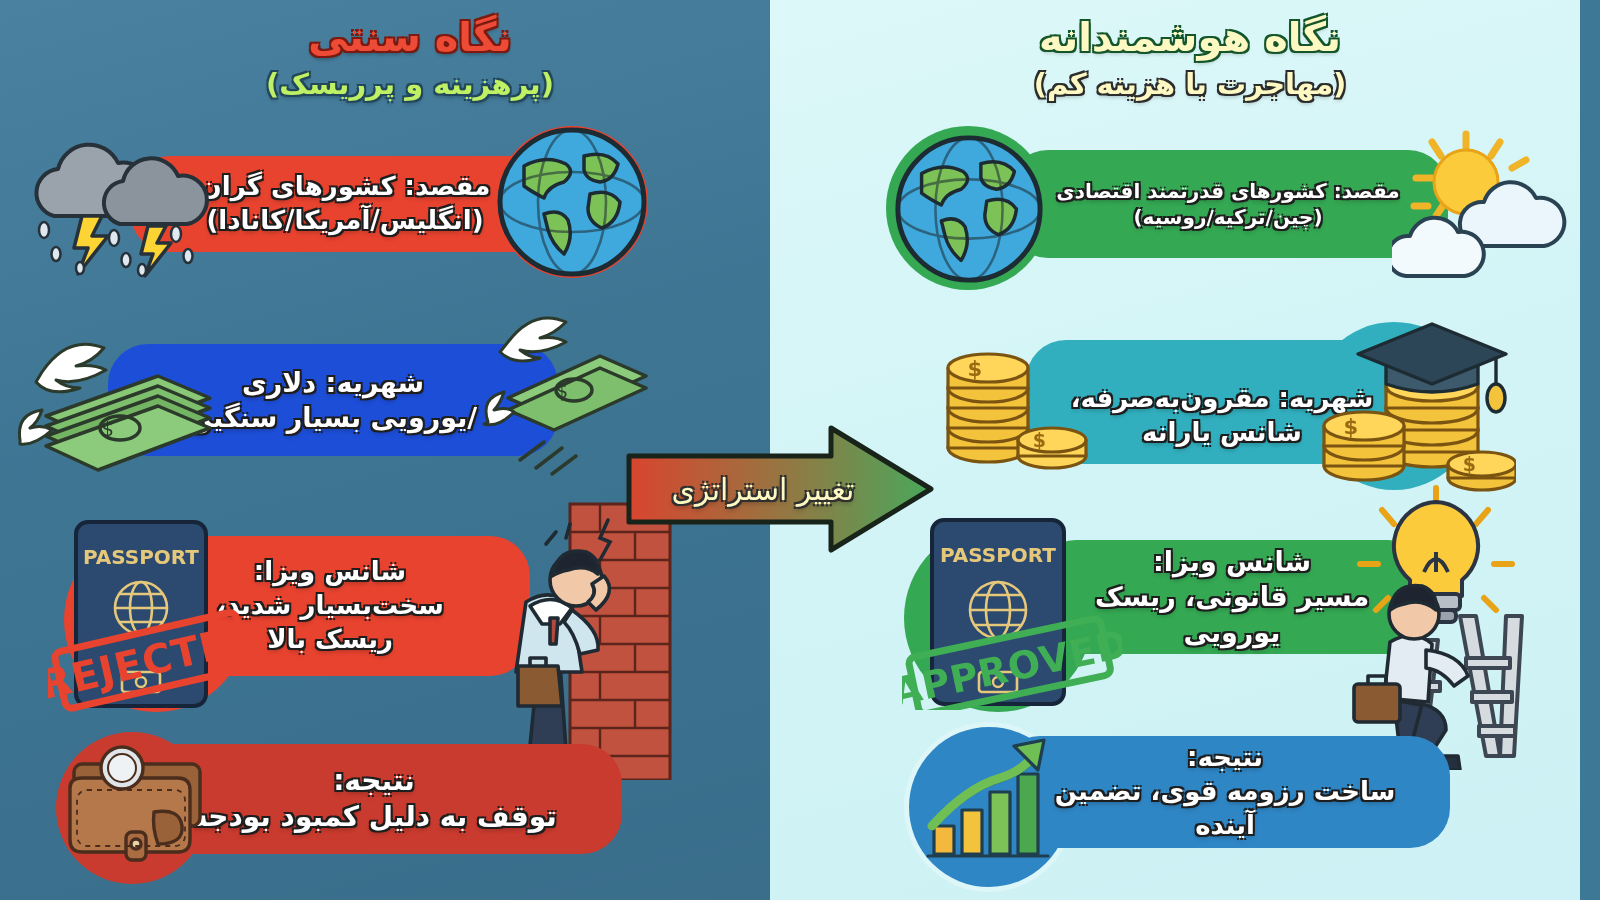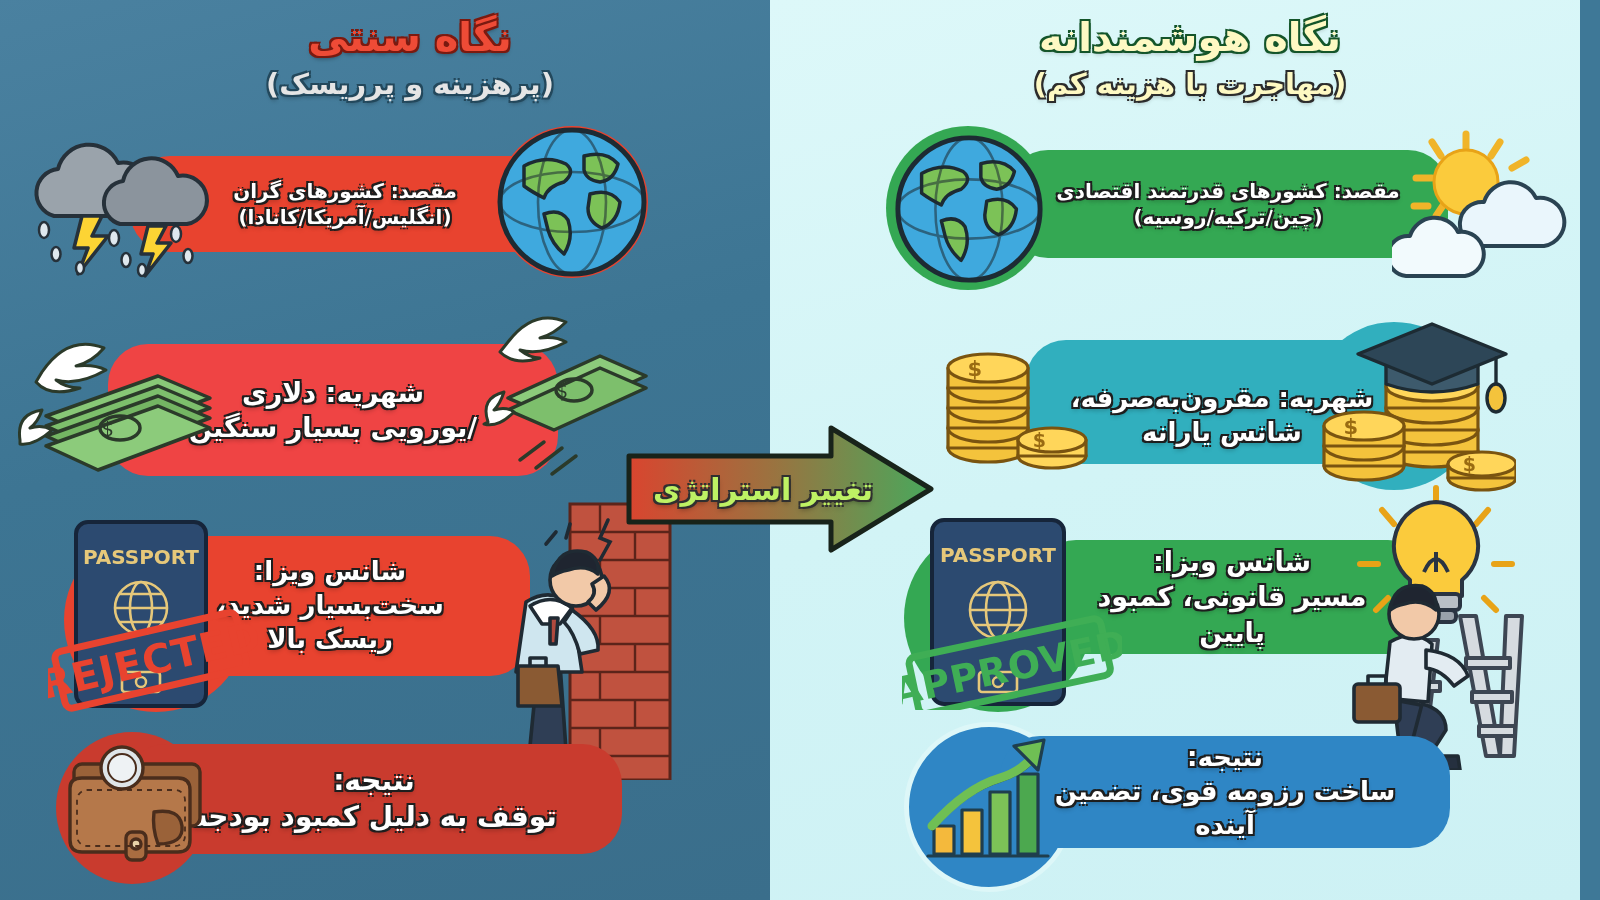--- a/index.html
+++ b/index.html
@@ -18,21 +18,21 @@
 
   
   .title-wrap{position:absolute;text-align:center;}
   .title-main{
     font-size:40px;font-weight:bold;letter-spacing:0;line-height:1.15;
   }
   .title-sub{font-size:29px;font-weight:bold;line-height:1.25;margin-top:6px;}
   .t-red{color:#EE4B36;text-shadow:
       -2px -2px 0 #7a1a10, 2px -2px 0 #7a1a10, -2px 2px 0 #7a1a10, 2px 2px 0 #7a1a10,
       0 3px 4px rgba(0,0,0,.35);}
-  .t-white{color:#e5e5e5;text-shadow:
+  .t-white{color:#bef264;text-shadow:
       -2px -2px 0 #23485c, 2px -2px 0 #23485c, -2px 2px 0 #23485c, 2px 2px 0 #23485c,
       0 3px 4px rgba(0,0,0,.3);}
   .t-green{color:#fef9c3;text-shadow:
       -2px -2px 0 #14552a, 2px -2px 0 #14552a, -2px 2px 0 #14552a, 2px 2px 0 #14552a,
       0 3px 4px rgba(0,0,0,.2);}
   .t-white-d{color:#fef9c3;text-shadow:
       -2px -2px 0 #2c2c2c, 2px -2px 0 #2c2c2c, -2px 2px 0 #2c2c2c, 2px 2px 0 #2c2c2c,
       0 3px 4px rgba(0,0,0,.25);}
 
   
@@ -46,21 +46,21 @@
                 0 3px 5px rgba(0,0,0,.28);
   }
 
   
   .blob{position:absolute;border-radius:50%;}
 
   
   .arrow-wrap{position:absolute;left:645px;top:424px;width:310px;height:130px;}
   .arrow-label{
     position:absolute;inset:0;display:flex;align-items:center;justify-content:center;
-    font-size:30px;font-weight:bold;color:#bef264;
+    font-size:30px;font-weight:normal;color:#fef9c3;
     text-shadow:-2px -2px 0 #303030,2px -2px 0 #303030,-2px 2px 0 #303030,2px 2px 0 #303030,
                 0 3px 5px rgba(0,0,0,.35);
     padding-right:34px;box-sizing:border-box;pointer-events:none;
   }
 
   .icon{position:absolute;}
 </style>
 </head>
 <body>
 
@@ -76,21 +76,21 @@
   </div>
 
   <div class="title-wrap" style="left:930px;top:14px;width:560px;">
     <div class="title-main t-green">نگاه هوشمندانه</div>
     <div class="title-sub t-white-d">(مهاجرت با هزینه کم)</div>
   </div>
 
   <div class="blob" style="left:516px;top:126px;width:152px;height:152px;background:#E8432F;"></div>
 
   <div class="bar" style="left:150px;top:156px;width:430px;height:96px;background:#E8432F;">
-    <div class="txt" style="font-size:20px;">
+    <div class="txt" style="font-size:26px;">
       <div>مقصد: کشورهای گران</div>
       <div>(انگلیس/آمریکا/کانادا)</div>
     </div>
   </div>
 
   <svg class="icon" style="left:36px;top:128px;" width="200" height="150" viewBox="0 0 200 150">
     <g stroke="#26313a" stroke-width="4" stroke-linejoin="round">
       <path d="M38 88 a24 24 0 0 1 4-47 a32 32 0 0 1 60 -6 a22 22 0 0 1 10 53 z" fill="#9aa3ab"></path>
       <path d="M104 96 a22 22 0 0 1 3-43 a29 29 0 0 1 55 -5 a20 20 0 0 1 9 48 z" fill="#8b949d"></path>
     </g>
@@ -117,21 +117,21 @@
       <path d="M52 92 q16 -6 24 6 q6 18 -4 34 q-12 -10 -16 -24 z"></path>
       <path d="M92 34 q22 -6 34 8 q-4 16 -18 18 q-14 -2 -16 -12 z"></path>
       <path d="M98 72 q20 -6 30 8 q-2 20 -18 26 q-14 -6 -14 -20 z"></path>
     </g>
     <g fill="none" stroke="#1d2b33" stroke-width="2.6" opacity=".55">
       <ellipse cx="80" cy="80" rx="72" ry="30"></ellipse>
         <ellipse cx="80" cy="80" rx="34" ry="72"></ellipse>
     </g>
   </svg>
 
-  <div class="bar" style="left:128px;top:344px;width:450px;height:132px;background:#ef4444;">
+  <div class="bar" style="left:128px;top:344px;width:450px;height:112px;background:#1d4ed8;">
     <div class="txt" style="font-size:27px;">
       <div>شهریه: دلاری</div>
       <div>/یورویی بسیار سنگین</div>
     </div>
   </div>
 
   <svg class="icon" style="left:36px;top:320px;" width="230" height="160" viewBox="0 0 230 160">
     <g stroke="#2b3a2a" stroke-width="3.5" stroke-linejoin="round">
       <path d="M30 96 l112 -40 l52 22 l-112 42 z" fill="#88c877"></path>
       <path d="M30 106 l112 -40 l52 22 l-112 42 z" fill="#7dbf6c"></path>
@@ -349,21 +349,21 @@
       <path d="M180 42 l0 30" fill="none" stroke-linecap="round"></path>
       <ellipse cx="180" cy="82" rx="9" ry="14" fill="#F4C33C"></ellipse>
     </g>
   </svg>
 
   <div class="blob" style="left:924px;top:524px;width:188px;height:188px;background:#34A853;"></div>
 
   <div class="bar" style="left:1056px;top:540px;width:392px;height:114px;background:#34A853;">
     <div class="txt" style="font-size:27px;">
       <div>شانس ویزا:</div>
-      <div>مسیر قانونی، کمبود پایین</div>
+      <div>مسیر قانونی، ریسک یورویی</div>
     </div>
   </div>
 
   <svg class="icon" style="left:922px;top:510px;" width="220" height="200" viewBox="0 0 220 200">
     <rect x="30" y="10" width="132" height="184" rx="12" fill="#2c4a70" stroke="#16253a" stroke-width="4"></rect>
     <text x="96" y="52" text-anchor="middle" font-size="20" font-weight="bold" font-family="DejaVu Sans, sans-serif" fill="#E6C87A">PASSPORT</text>
     <g stroke="#E6C87A" stroke-width="2.6" fill="none">
       <circle cx="96" cy="100" r="28"></circle>
         <ellipse cx="96" cy="100" rx="12" ry="28"></ellipse>
         <path d="M68 100 h56 M72 85 h48 M72 115 h48"></path>

